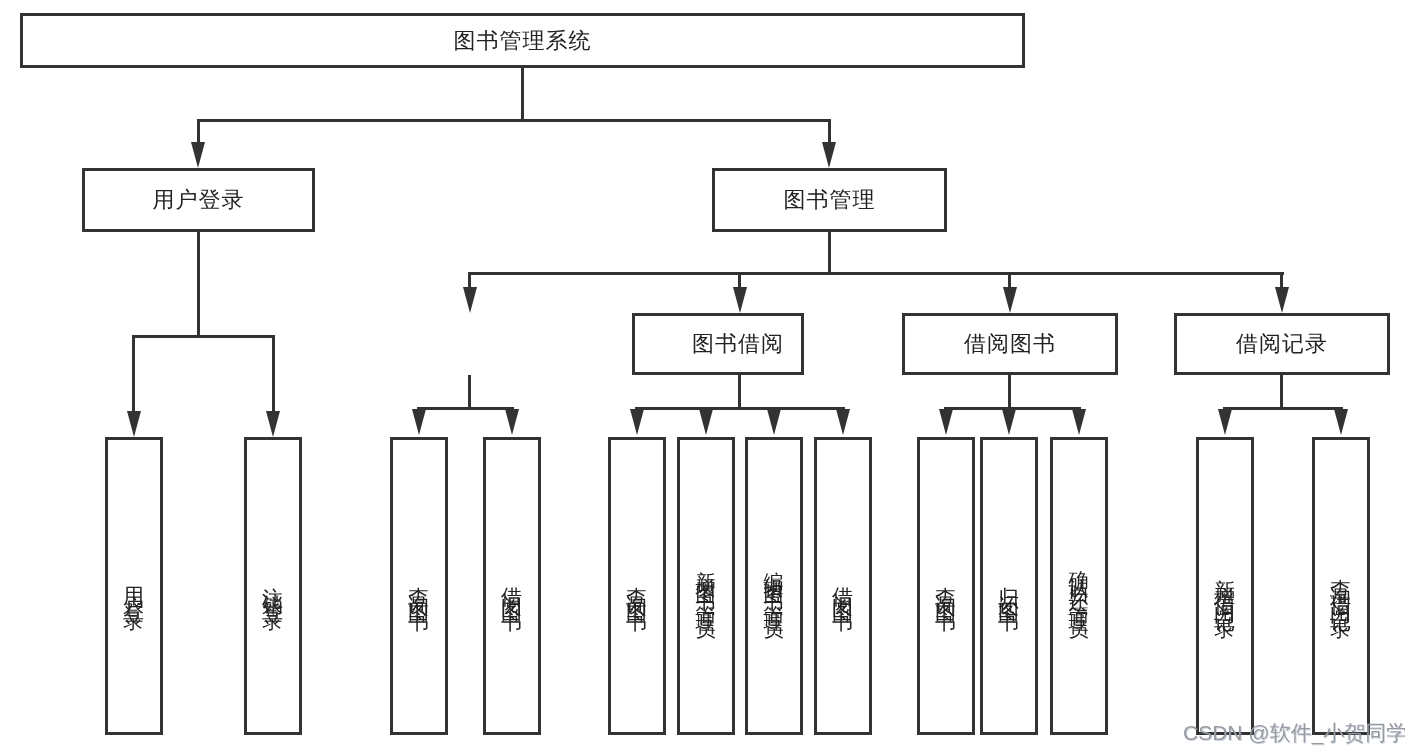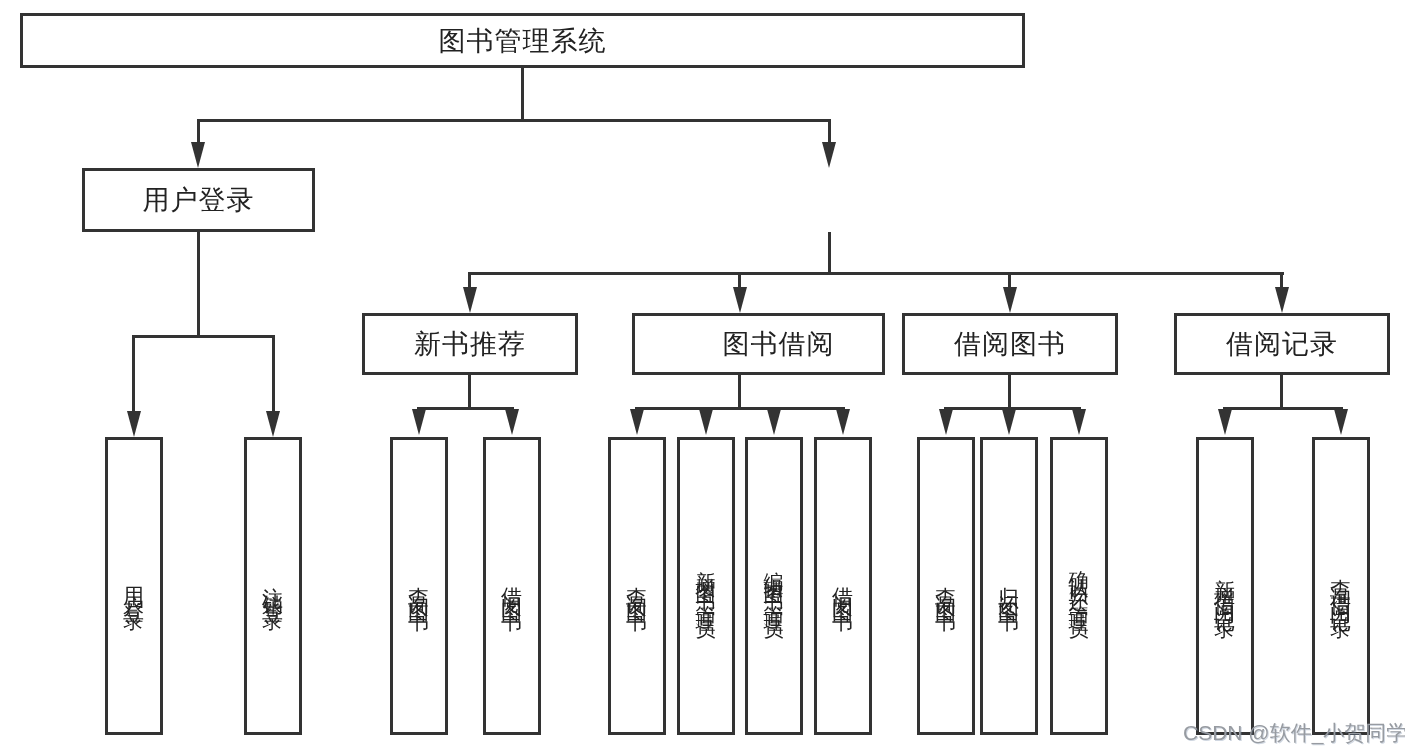--- a/index.html
+++ b/index.html
@@ -3,21 +3,21 @@
 <meta charset="utf-8">
 <style>
   html,body{margin:0;padding:0;background:#ffffff;}
   .canvas{
     position:relative;width:1405px;height:747px;background:#ffffff;overflow:hidden;
     font-family:"Liberation Sans", sans-serif;color:#222222;
   }
   .box{
     position:absolute;box-sizing:border-box;border:3px solid #333333;background:#ffffff;
     display:flex;align-items:center;justify-content:center;
-    font-size:27px;color:#222222;letter-spacing:1px;white-space:nowrap;
+    font-size:22px;color:#222222;letter-spacing:1px;white-space:nowrap;
   }
   .vbox{
     position:absolute;box-sizing:border-box;border:3px solid #333333;background:#ffffff;
     display:flex;align-items:center;justify-content:center;
     writing-mode:vertical-rl;text-orientation:mixed;
     font-size:21px;letter-spacing:8px;color:#222222;line-height:1;
   }
   .vbox.long{letter-spacing:7px;font-size:20px;}
   .ln{position:absolute;background:#333333;}
   .ar{
@@ -38,41 +38,41 @@
   <div class="box" style="left:20px;top:13px;width:1005px;height:55px;">图书管理系统</div>
 
   <div class="ln" style="left:521px;top:68px;width:3px;height:53px;"></div>
   <div class="ln" style="left:197px;top:119px;width:634px;height:3px;"></div>
   <div class="ln" style="left:197px;top:119px;width:3px;height:28px;"></div>
   <div class="ar" style="left:191px;top:142px;"></div>
   <div class="ln" style="left:828px;top:119px;width:3px;height:28px;"></div>
   <div class="ar" style="left:822px;top:142px;"></div>
 
   <div class="box" style="left:82px;top:168px;width:233px;height:64px;">用户登录</div>
+  <div class="box" style="left:712px;top:168px;width:235px;height:64px;">图书管理</div>
 
   <div class="ln" style="left:197px;top:232px;width:3px;height:106px;"></div>
   <div class="ln" style="left:132px;top:335px;width:143px;height:3px;"></div>
   <div class="ln" style="left:132px;top:335px;width:3px;height:80px;"></div>
   <div class="ar" style="left:127px;top:411px;"></div>
   <div class="ln" style="left:272px;top:335px;width:3px;height:80px;"></div>
   <div class="ar" style="left:266px;top:411px;"></div>
 
   <div class="ln" style="left:828px;top:232px;width:3px;height:43px;"></div>
   <div class="ln" style="left:468px;top:272px;width:816px;height:3px;"></div>
   <div class="ln" style="left:468px;top:272px;width:3px;height:18px;"></div>
   <div class="ar" style="left:463px;top:287px;"></div>
   <div class="ln" style="left:738px;top:272px;width:3px;height:18px;"></div>
   <div class="ar" style="left:733px;top:287px;"></div>
   <div class="ln" style="left:1008px;top:272px;width:3px;height:18px;"></div>
   <div class="ar" style="left:1003px;top:287px;"></div>
   <div class="ln" style="left:1280px;top:272px;width:3px;height:18px;"></div>
   <div class="ar" style="left:1275px;top:287px;"></div>
 
-  <div class="box" style="left:362px;top:313px;width:216px;height:62px;">新书推荐</div>
-  <div class="box" style="left:632px;top:313px;width:253px;height:62px;padding-left:40px;">图书借阅</div>
+  <div class="box" style="left:632px;top:313px;width:172px;height:62px;padding-left:40px;">图书借阅</div>
   <div class="box" style="left:902px;top:313px;width:216px;height:62px;">借阅图书</div>
   <div class="box" style="left:1174px;top:313px;width:216px;height:62px;">借阅记录</div>
 
   <div class="ln" style="left:468px;top:375px;width:3px;height:35px;"></div>
   <div class="ln" style="left:417px;top:407px;width:97px;height:3px;"></div>
   <div class="ar" style="left:412px;top:409px;"></div>
   <div class="ar" style="left:505px;top:409px;"></div>
 
   <div class="ln" style="left:738px;top:375px;width:3px;height:35px;"></div>
   <div class="ln" style="left:635px;top:407px;width:210px;height:3px;"></div>

